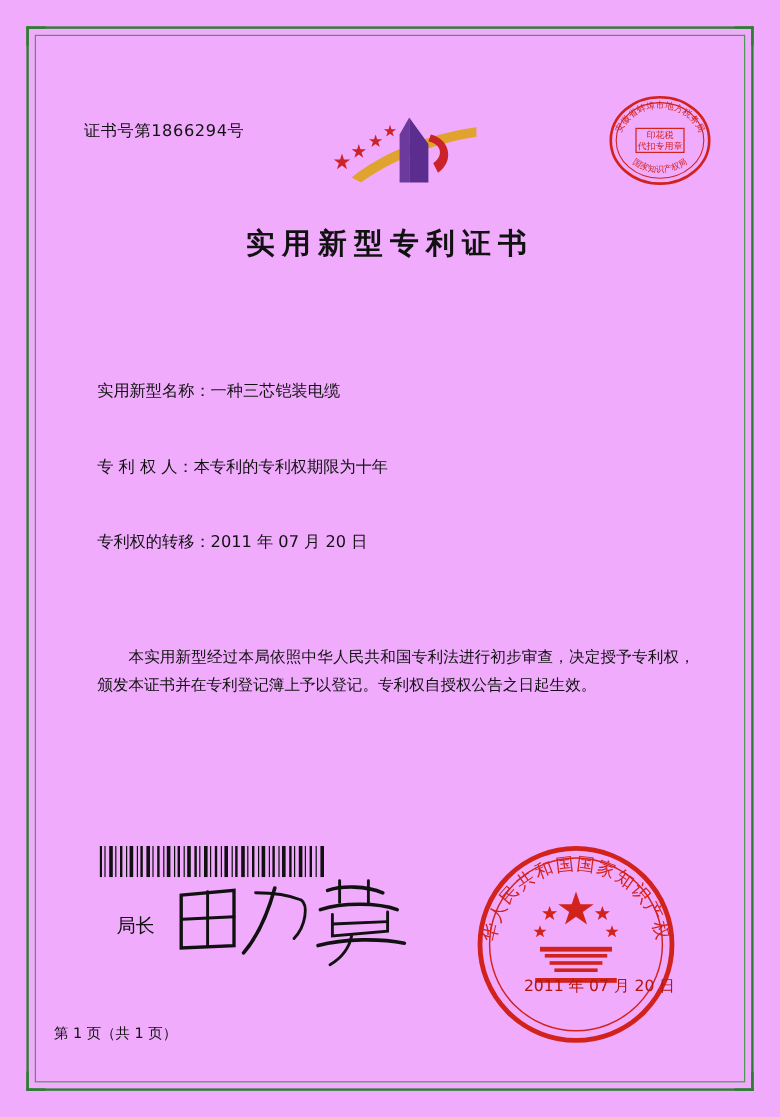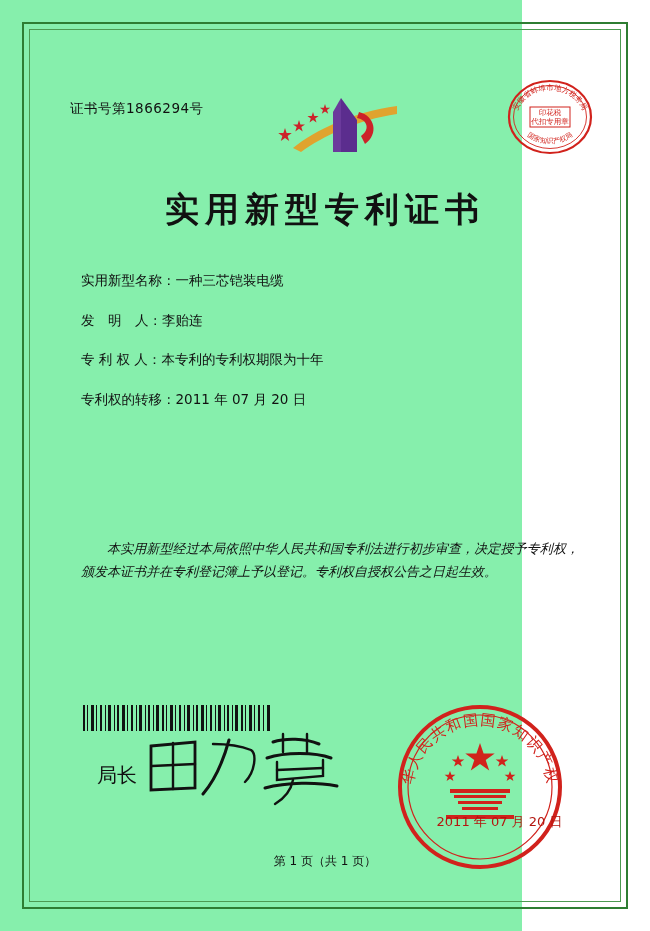--- a/index.html
+++ b/index.html
@@ -11,23 +11,23 @@
     width: 650px;
     height: 931px;
     font-family: "DejaVu Sans", "Liberation Sans", sans-serif;
     color: #1a1a1a;
     position: relative;
     overflow: hidden;
   }
   .page {
     position: absolute;
     left: 0; top: 0;
-    width: 522px;
+    width: 650px;
     height: 931px;
-    background: #86efac;
+    background: #f0abfc;
   }
   
   .border-outer {
     position: absolute;
     left: 22px; top: 22px;
     width: 606px; height: 887px;
     border: 2px solid #2e7d32;
     box-sizing: border-box;
   }
   .border-inner {
@@ -80,35 +80,36 @@
   }
   .top-seal svg { display: block; }
 
   .title {
     position: absolute;
     left: 0; top: 142px;
     width: 560px;
     text-align: center;
     font-family: "DejaVu Serif", "Liberation Serif", serif;
     font-weight: bold;
-    font-size: 34px;
+    font-size: 24px;
     letter-spacing: 6px;
     color: #111;
   }
 
   .fields {
     position: absolute;
     left: 36px; top: 227px;
     width: 500px;
   }
   .field-row {
     font-size: 13.5px;
     margin-bottom: 21.5px;
     color: #111;
     white-space: nowrap;
+    margin-top: 45px;
   }
   .field-label {
     display: inline-block;
     font-family: "DejaVu Sans", "Liberation Sans", sans-serif;
   }
   .field-value {
     font-family: "DejaVu Sans", "Liberation Sans", sans-serif;
   }
 
   .paragraphs {
@@ -116,35 +117,34 @@
     left: 36px; top: 493px;
     width: 498px;
     font-size: 13px;
     line-height: 22.5px;
     color: #111;
     text-align: justify;
   }
   .paragraphs p {
     margin: 0 0 3px 0;
     text-indent: 26px;
-    font-style: italic;
   }
 
   
   .barcode {
     position: absolute;
     left: 38px; top: 660px;
     width: 190px; height: 26px;
   }
   .barcode svg { display: block; }
 
   .director-label {
     position: absolute;
     left: 52px; top: 717px;
-    font-size: 20px;
+    font-size: 16px;
     color: #111;
   }
   .signature {
     position: absolute;
     left: 88px; top: 683px;
     width: 230px; height: 80px;
   }
   .signature svg { display: block; }
 
   
@@ -162,21 +162,21 @@
     text-align: center;
     font-size: 13px;
     color: #b3160f;
     font-family: "DejaVu Sans", "Liberation Sans", sans-serif;
   }
 
   .page-footer {
     position: absolute;
     left: 0; top: 808px;
     width: 560px;
-    text-align: center;
+    text-align: left;
     font-size: 12px;
     color: #111;
   }
 </style>
 </head>
 <body>
 
 <div class="page">
 
   <div class="border-outer"></div>
@@ -225,23 +225,20 @@
         <text x="50" y="48" font-size="7.5" fill="#d1221c" text-anchor="middle" font-family="DejaVu Sans, sans-serif">印花税</text>
         <text x="50" y="57" font-size="7.5" fill="#d1221c" text-anchor="middle" font-family="DejaVu Sans, sans-serif">代扣专用章</text>
       </svg>
     </div>
 
     <div class="title">实用新型专利证书</div>
 
     <div class="fields">
       <div class="field-row">
         <span class="field-label">实用新型名称：</span><span class="field-value">一种三芯铠装电缆</span>
-      </div>
-      <div class="field-row">
-        <span class="field-label">发　明　人：</span><span class="field-value">李贻连</span>
       </div>
       <div class="field-row">
         <span class="field-label">专 利 权 人：</span><span class="field-value">本专利的专利权期限为十年</span>
       </div>
       <div class="field-row">
         <span class="field-label">专利权的转移：</span><span class="field-value">2011 年 07 月 20 日</span>
       </div>
     </div>
 
     <div class="paragraphs">

